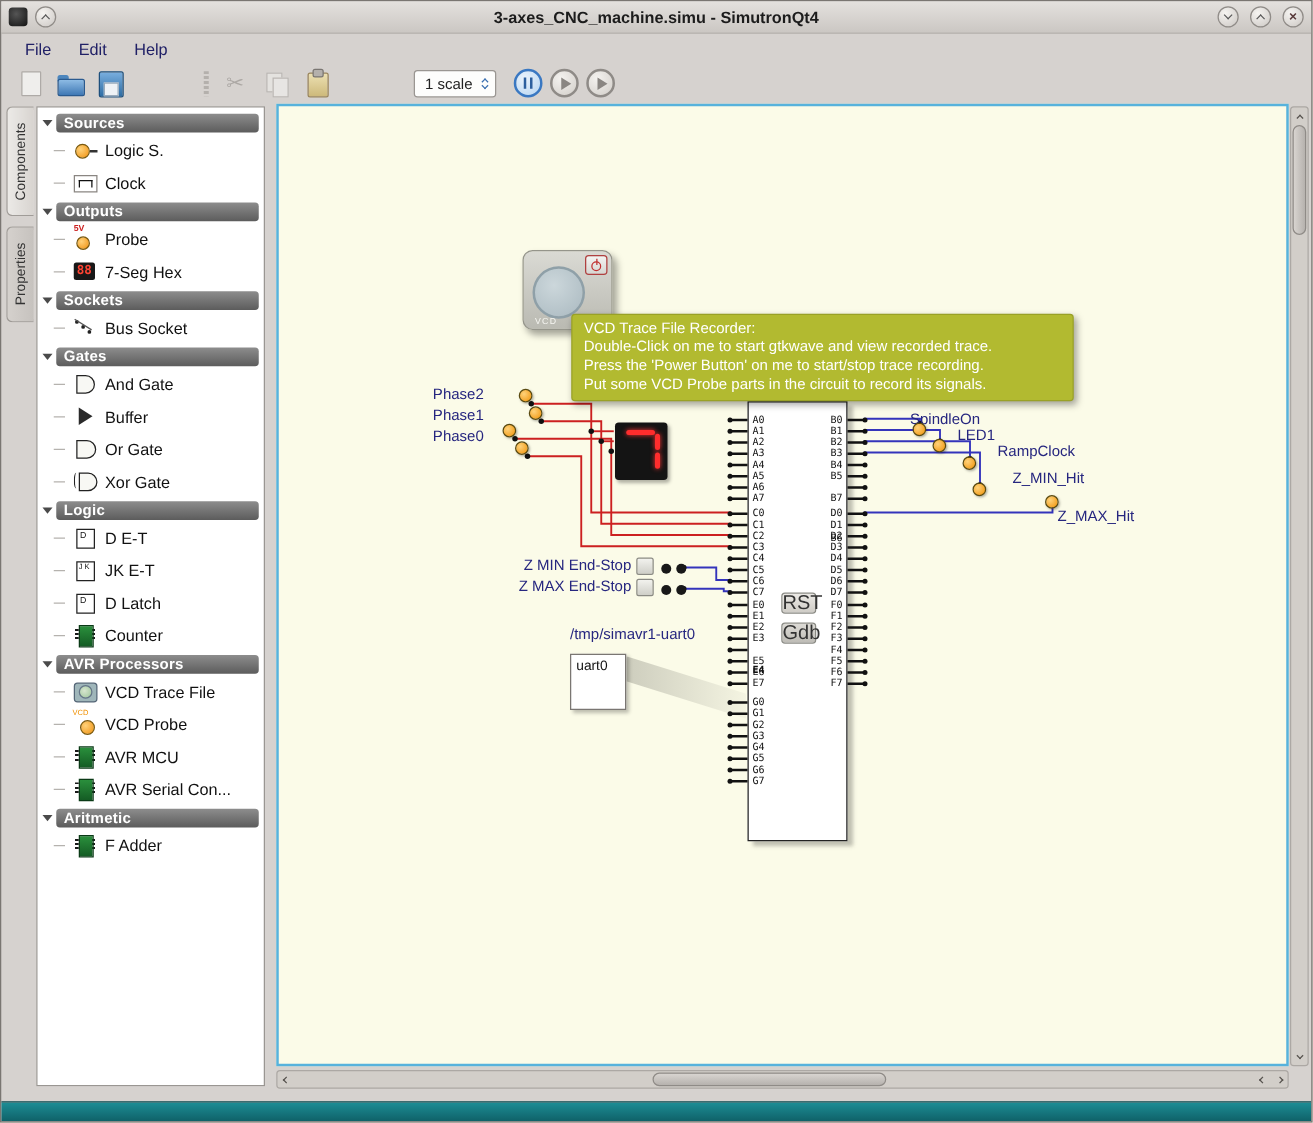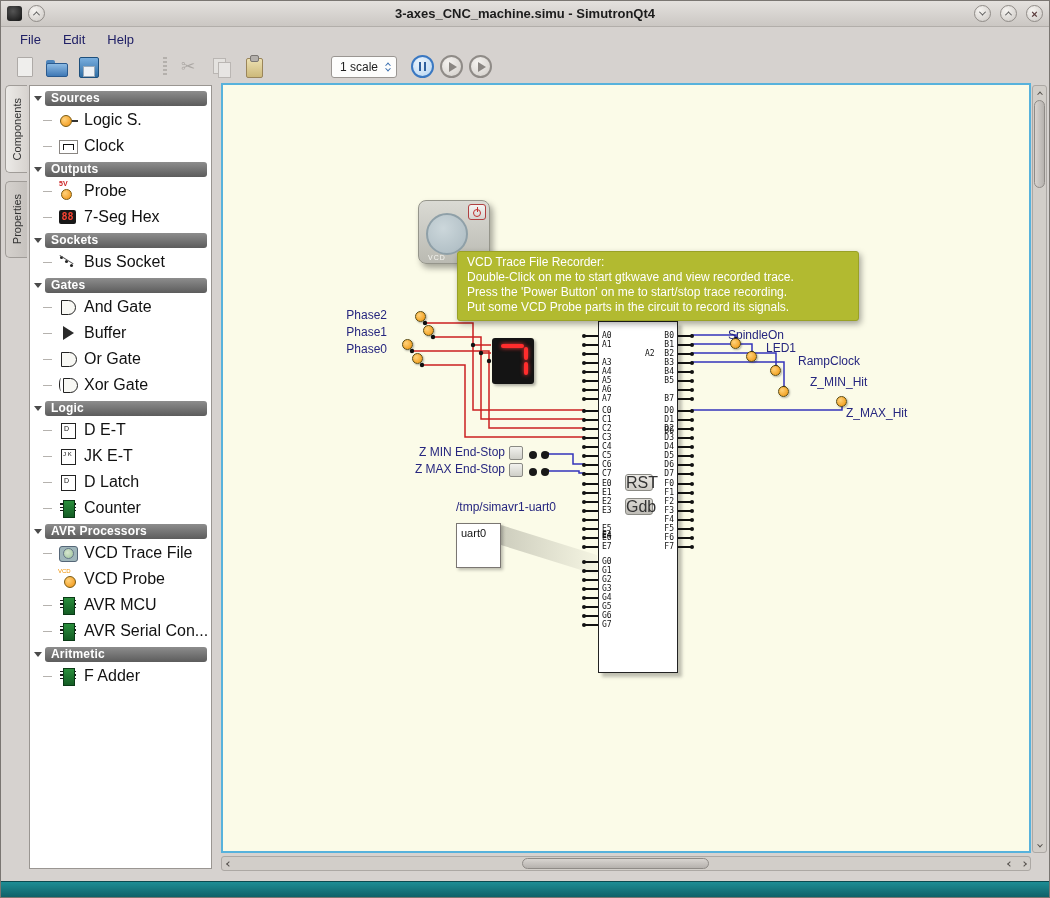--- a/index.html
+++ b/index.html
@@ -60,21 +60,21 @@
   .side-tab span { writing-mode:vertical-rl; transform:rotate(180deg); font-size:11px; color:#333; }
 
   
   .treepanel { position:absolute; left:28px; top:84px; width:183px; height:784px; background:#ffffff; border:1px solid #9a9692; overflow:hidden; padding-top:2px; }
   .tree-section-row { display:flex; align-items:center; height:16px; margin:2px 4px 1px 2px; gap:3px; }
   .tree-chev { width:0; height:0; border-left:4px solid transparent; border-right:4px solid transparent; border-top:5px solid #4a4a4a; margin-left:2px; }
   .tree-header { flex:1; height:15px; line-height:15px; border-radius:3px; padding-left:6px;
     background:linear-gradient(#8d8d8d,#5c5c5c); color:#fff; font-size:12px; font-weight:bold; letter-spacing:.2px; }
   .tree-item { height:26px; display:flex; align-items:center; padding-left:13px; gap:6px; }
   .tree-tick { width:9px; height:1px; background:#b5b2ae; flex:none; }
-  .tree-label { font-size:16px; color:#111; white-space:nowrap; }
+  .tree-label { font-size:13px; color:#111; white-space:nowrap; }
   .tico { width:20px; height:16px; position:relative; display:inline-block; flex:none; }
 
   .logic-source-icon::before { content:""; position:absolute; left:2px; top:3px; width:10px; height:10px; border-radius:50%;
     background:radial-gradient(circle at 35% 35%, #ffd27a, #f0900e); border:1px solid #7a5a10; }
   .logic-source-icon::after { content:""; position:absolute; left:14px; top:8px; width:6px; height:2px; background:#333; }
   .clock-icon::before { content:""; position:absolute; left:1px; top:2px; width:17px; height:12px; background:#fff; border:1px solid #8a8682; }
   .clock-icon::after { content:""; position:absolute; left:5px; top:6px; width:9px; height:5px; border-left:1px solid #111; border-top:1px solid #111; border-right:1px solid #111; }
   .probe-icon::before { content:""; position:absolute; left:3px; top:6px; width:9px; height:9px; border-radius:50%;
     background:radial-gradient(circle at 35% 35%, #ffd27a, #f0900e); border:1px solid #7a5a10; }
   .probe-icon::after { content:"5V"; position:absolute; left:1px; top:-3px; font-size:7px; font-weight:bold; color:#c22; }
@@ -424,21 +424,21 @@
       <i class="seg seg-br"></i>
     </div>
 
     <div class="mcu">
       <span class="mcu-btn" style="top:152px">RST</span>
       <span class="mcu-btn gdb" style="top:176px">Gdb</span>
     <span class="pin-label left" style="top: 10px;">A0</span>
           <span class="pin-tick left" style="top: 13px;"></span>
           <span class="pin-label left" style="top: 19px;">A1</span>
           <span class="pin-tick left" style="top: 22px;"></span>
-          <span class="pin-label left" style="top: 28px; margin-left: 43px;">A2</span>
+          <span class="pin-label left" style="top: 28px;">A2</span>
           <span class="pin-tick left" style="top: 31px;"></span>
           <span class="pin-label left" style="top: 37px;">A3</span>
           <span class="pin-tick left" style="top: 40px;"></span>
           <span class="pin-label left" style="top: 46px;">A4</span>
           <span class="pin-tick left" style="top: 49px;"></span>
           <span class="pin-label left" style="top: 55px;">A5</span>
           <span class="pin-tick left" style="top: 58px;"></span>
           <span class="pin-label left" style="top: 64px;">A6</span>
           <span class="pin-tick left" style="top: 67px;"></span>
           <span class="pin-label left" style="top: 73px;">A7</span>

